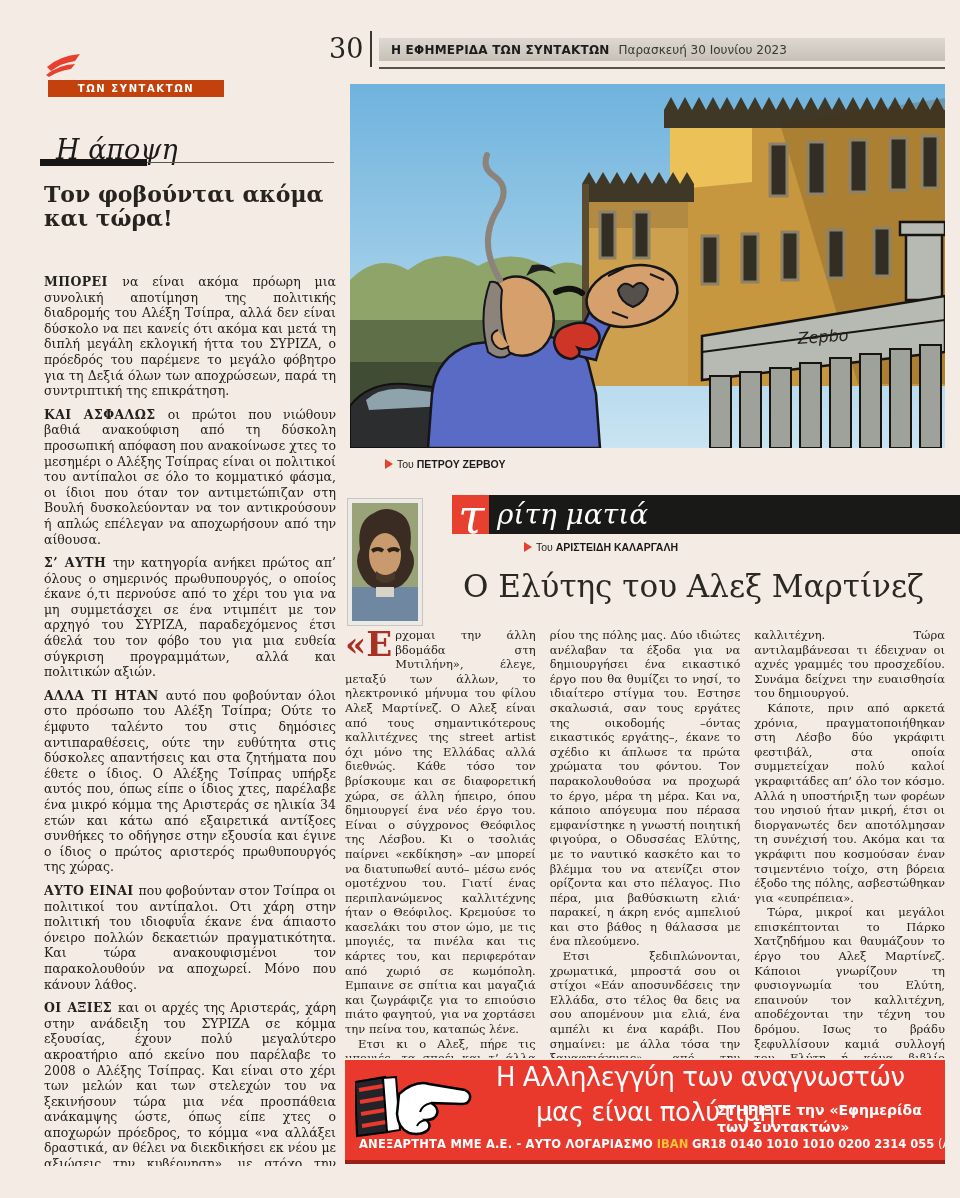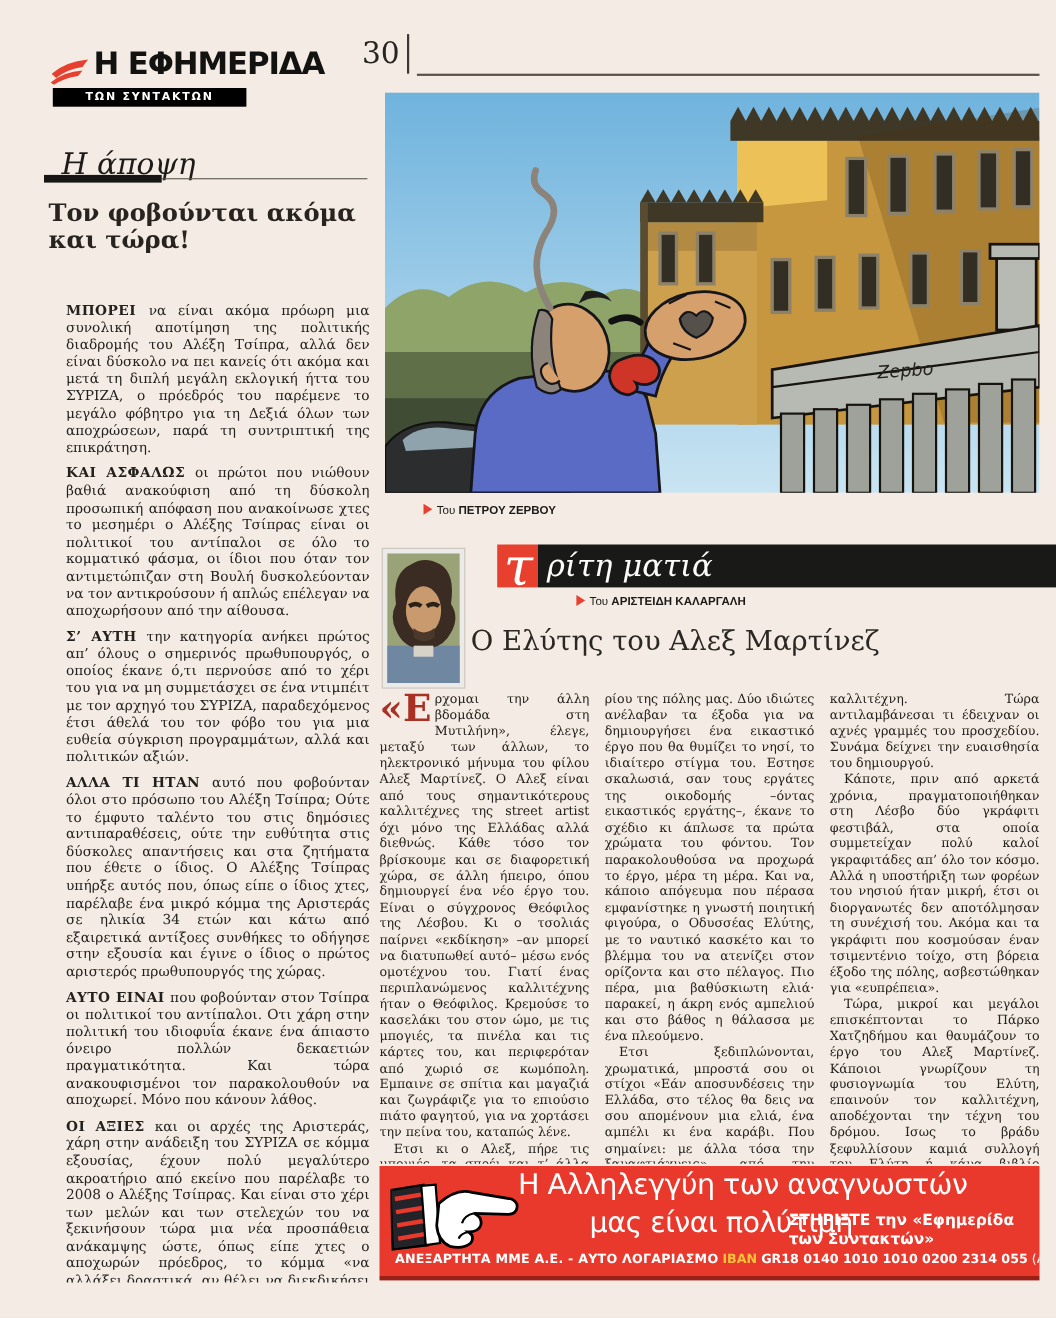--- a/index.html
+++ b/index.html
@@ -15,34 +15,34 @@
               display:flex;align-items:center;padding-left:12px;box-sizing:border-box;
               font-family:"DejaVu Sans",sans-serif;font-size:12px;white-space:nowrap;}
   .header-bar .pname{font-weight:bold;color:#1d1c1a;letter-spacing:.2px;}
   .header-bar .pdate{color:#3a3832;margin-left:9px;}
   .header-rule{left:379px;top:67px;width:566px;height:2px;background:#56524b;}
 
   
   .masthead-icon{left:46px;top:50px;}
   .masthead-title{left:85px;top:41px;font-family:"DejaVu Sans",sans-serif;font-weight:bold;
                   font-size:28px;letter-spacing:-1px;color:#121211;}
-  .masthead-bar{left:48px;top:80px;width:176px;height:17px;background:#000000;
+  .masthead-bar{left:48px;top:80px;width:176px;height:17px;background:#c2410c;
                 color:#fff;font-family:"DejaVu Sans",sans-serif;font-size:10px;font-weight:bold;
                 text-align:center;line-height:17px;letter-spacing:1.6px;}
 
   
   .opinion-section{left:56px;top:110px;font-style:italic;font-size:27px;color:#1c1b19;margin-top:24px;}
   .opinion-div-thick{left:40px;top:159px;width:107px;height:7px;background:#17161
 4;background:#171614;}
   .opinion-div-thin{left:147px;top:162px;width:187px;height:1px;background:#5a564f;}
   .opinion-headline{left:44px;top:182px;width:294px;font-weight:bold;font-size:22px;
                     line-height:1.1;color:#27231e;}
   .opinion-body{left:44px;top:274px;width:292px;height:892px;overflow:hidden;
                 font-size:12.5px;line-height:15.6px;text-align:justify;color:#23211e;}
-  .opinion-body p{margin:0 0 8px 16px;}
+  .opinion-body p{margin:0 0 8px 0;}
   .opinion-body b{letter-spacing:.4px;}
 
   
   .cartoon{left:350px;top:84px;width:595px;height:364px;}
   .cartoon svg{display:block;}
   .credit{font-family:Liberation Sans, sans-serif;font-size:10.5px;color:#1b1a18;white-space:nowrap;padding-left:35px;}
   .credit .name{font-weight:bold;}
   .tri{display:inline-block;width:0;height:0;border-left:8px solid #e8402e;
        border-top:5px solid transparent;border-bottom:5px solid transparent;margin-right:4px;
        vertical-align:-1px;}
@@ -51,62 +51,65 @@
   
   .author-photo{left:347px;top:498px;width:76px;height:128px;background:#eceae6;
                 border:1px solid #c9c4bd;box-sizing:border-box;padding:4px;}
   .tau-box{left:452px;top:495px;width:37px;height:39px;background:#e8402e;overflow:visible;}
   .tau-letter{left:458px;top:492px;font-style:italic;font-size:48px;line-height:48px;
               color:#fff;z-index:3;}
   .section-bar{left:489px;top:495px;width:540px;height:39px;background:#191917;color:#fdfdfb;
                font-style:italic;font-size:28px;display:flex;align-items:center;
                padding-left:8px;box-sizing:border-box;}
   .article-byline{left:489px;top:541px;}
-  .article-headline{left:428px;top:568px;font-size:25px;color:#2b2823;}
+  .article-headline{left:463px;top:568px;font-size:31px;color:#2b2823;}
 
   
   .article-cols{left:345px;top:628px;width:600px;height:430px;display:flex;gap:14px;overflow:hidden;}
   .article-cols .col{width:191px;font-size:11.5px;line-height:14.6px;text-align:justify;color:#23211c;}
   .article-cols p{margin:0;}
   .article-cols p.ind{text-indent:13px;}
   .dropcap{float:left;color:#a93124;font-size:34px;line-height:28px;padding:2px 3px 0 0;
            font-weight:bold;}
 
   
   .footer-banner{left:345px;top:1060px;width:600px;height:100px;background:#e9392c;overflow:hidden;}
   .footer-strip{left:345px;top:1160px;width:600px;height:4px;background:#9a1f17;}
   .footer-hand{position:absolute;left:10px;top:6px;}
-  .footer-line1{position:absolute;left:126px;top:2px;font-family:"DejaVu Sans",sans-serif;
+  .footer-line1{position:absolute;left:151px;top:2px;font-family:"DejaVu Sans",sans-serif;
                 font-size:26px;color:#ffffff;letter-spacing:-.5px;white-space:nowrap;}
   .footer-line2{position:absolute;left:143px;top:37px;font-family:"DejaVu Sans",sans-serif;
                 font-size:26px;color:#ffffff;letter-spacing:-.5px;white-space:nowrap;margin-left:48px;}
   .footer-support{position:absolute;left:372px;top:42px;font-family:"DejaVu Sans",sans-serif;
                   font-weight:bold;font-size:14px;line-height:1.2;color:#ffffff;}
   .footer-account{position:absolute;left:14px;top:77px;font-family:"DejaVu Sans",sans-serif;
                   font-size:11.5px;color:#fff;white-space:nowrap;}
   .footer-account .iban-label{color:#f7c23a;font-weight:bold;}
   .footer-account .iban{font-weight:bold;}
   .footer-account .acct{font-weight:bold;letter-spacing:.2px;font-weight:600;}
 </style>
 </head>
 <body>
 
 <div class="page">
 
   <div class="abs page-number">30</div>
   <div class="abs header-vrule"></div>
+  <div class="abs header-bar">
+    <span class="pname">Η ΕΦΗΜΕΡΙΔΑ ΤΩΝ ΣΥΝΤΑΚΤΩΝ</span>
+    <span class="pdate">Παρασκευή 30 Ιουνίου 2023</span>
+  </div>
   <div class="abs header-rule"></div>
 
   <div class="abs masthead-icon">
     <svg width="36" height="28" viewBox="0 0 36 28">
       <path d="M1,17 Q13,6 34,4 L29,11 Q15,13 5,21 Z" fill="#e8402e"></path>
       <path d="M0,25 Q12,15 29,14 L25,19 Q12,21 3,27 Z" fill="#e8402e"></path>
     </svg>
   </div>
-  <div class="abs masthead-title">Η ΕΦΗΜΕΡΙΔΑ</div>
   <div class="abs masthead-bar">ΤΩΝ ΣΥΝΤΑΚΤΩΝ</div>
 
   <div class="abs opinion-section">Η άποψη</div>
   <div class="abs opinion-div-thick"></div>
   <div class="abs opinion-div-thin"></div>
   <div class="abs opinion-headline">Τον φοβούνται ακόμα και τώρα!</div>
   <div class="abs opinion-body">
       <p><b>ΜΠΟΡΕΙ </b>να είναι ακόμα πρόωρη μια συνολική αποτίμηση της πολιτικής διαδρομής του Αλέξη Τσίπρα, αλλά δεν είναι δύσκολο να πει κανείς ότι ακόμα και μετά τη διπλή μεγάλη εκλογική ήττα του ΣΥΡΙΖΑ, ο πρόεδρός του παρέμενε το μεγάλο φόβητρο για τη Δεξιά όλων των αποχρώσεων, παρά τη συντριπτική της επικράτηση.</p>
       <p><b>ΚΑΙ ΑΣΦΑΛΩΣ </b>οι πρώτοι που νιώθουν βαθιά ανακούφιση από τη δύσκολη προσωπική απόφαση που ανακοίνωσε χτες το μεσημέρι ο Αλέξης Τσίπρας είναι οι πολιτικοί του αντίπαλοι σε όλο το κομματικό φάσμα, οι ίδιοι που όταν τον αντιμετώπιζαν στη Βουλή δυσκολεύονταν να τον αντικρούσουν ή απλώς επέλεγαν να αποχωρήσουν από την αίθουσα.</p>
       <p><b>Σ’ ΑΥΤΗ </b>την κατηγορία ανήκει πρώτος απ’ όλους ο σημερινός πρωθυπουργός, ο οποίος έκανε ό,τι περνούσε από το χέρι του για να μη συμμετάσχει σε ένα ντιμπέιτ με τον αρχηγό του ΣΥΡΙΖΑ, παραδεχόμενος έτσι άθελά του τον φόβο του για μια ευθεία σύγκριση προγραμμάτων, αλλά και πολιτικών αξιών.</p>

